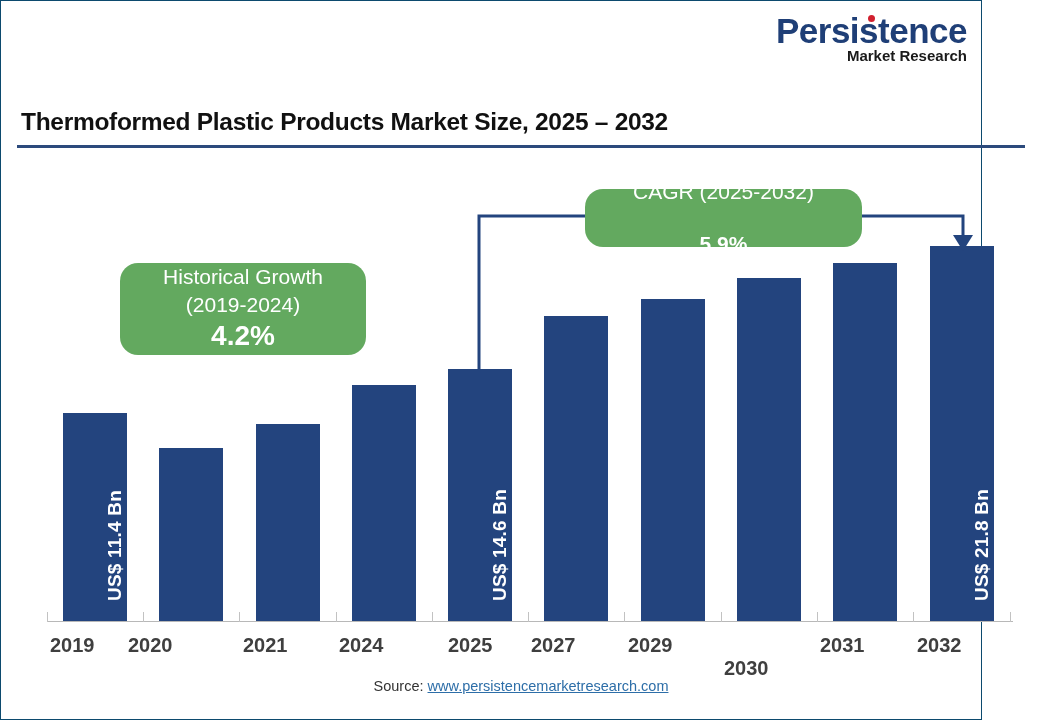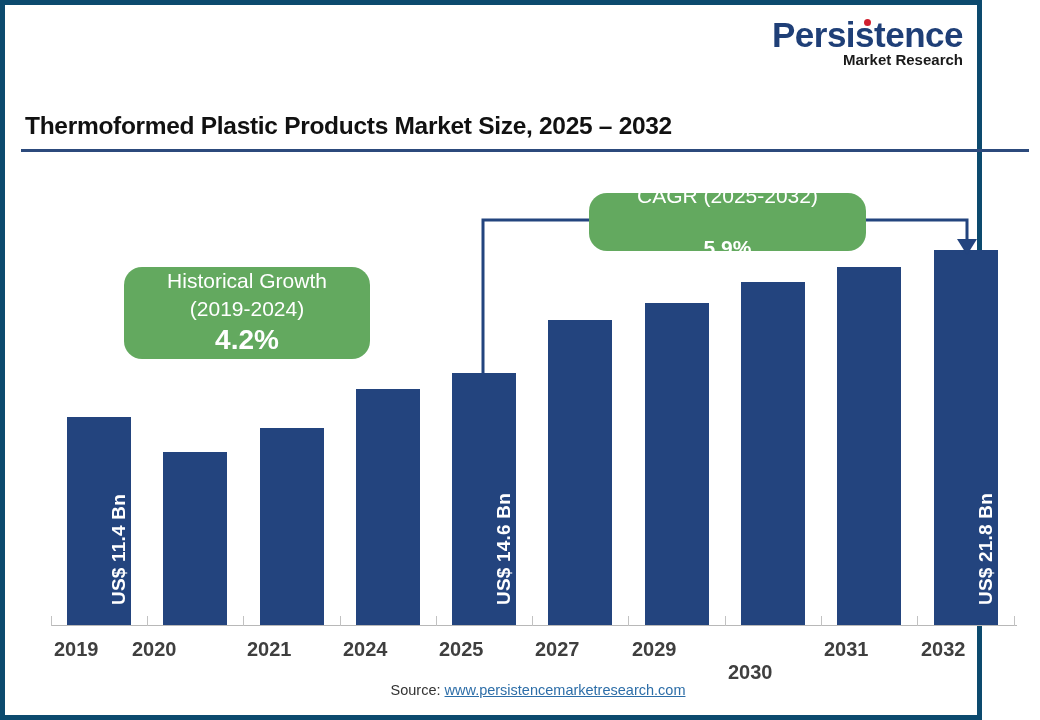--- a/index.html
+++ b/index.html
@@ -11,23 +11,22 @@
     width: 1040px;
     height: 720px;
     font-family: "Liberation Sans", sans-serif;
     overflow: hidden;
   }
   #page {
     position: relative;
     width: 982px;
     height: 720px;
     box-sizing: border-box;
-    border: 5px solid #0c4a6e;
+    border: 1px solid #0c4a6e;
     background: #ffffff;
-    padding-left: 13px;
   }
 
   
   .logo {
     position: absolute;
     top: 12px;
     right: 14px;
     width: 215px;
     text-align: right;
     line-height: 1;
@@ -205,21 +204,21 @@
         <div class="bar" style="left: 736px; top: 277px; width: 64px; height: 343px; background: rgb(35, 68, 126);"></div>
         <div class="bar" style="left: 832px; top: 262px; width: 64px; height: 358px; background: rgb(35, 68, 126);"></div>
         <div class="bar" style="left: 929px; top: 245px; width: 64px; height: 375px; background: rgb(35, 68, 126);"></div>
         <div class="bar-label" style="left: 970px; top: 600px;">US$ 21.8 Bn</div>
       </div>
     <div id="xlabels">
         <div class="xlabel" style="left: 49px; width: 90px;">2019</div>
         <div class="xlabel" style="left: 127px; width: 90px;">2020</div>
         <div class="xlabel" style="left: 242px; width: 90px;">2021</div>
         <div class="xlabel" style="left: 338px; width: 90px;">2024</div>
-        <div class="xlabel" style="left: 434px; width: 90px;">2025</div>
+        <div class="xlabel" style="left: 447px; width: 90px;">2025</div>
         <div class="xlabel" style="left: 530px; width: 90px;">2027</div>
         <div class="xlabel" style="left: 627px; width: 90px;">2029</div>
         <div class="xlabel" style="left: 723px; width: 90px; margin-top: 23px;">2030</div>
         <div class="xlabel" style="left: 819px; width: 90px;">2031</div>
         <div class="xlabel" style="left: 916px; width: 90px;">2032</div>
       </div>
   <div class="tick" style="left: 142px;"></div>
       <div class="tick" style="left: 238px;"></div>
       <div class="tick" style="left: 335px;"></div>
       <div class="tick" style="left: 431px;"></div>

